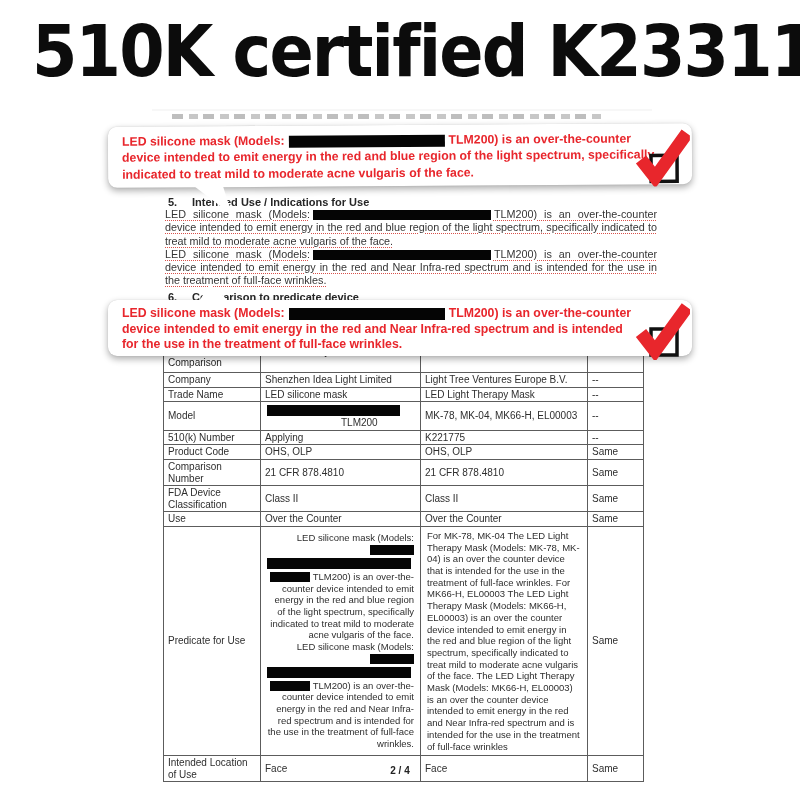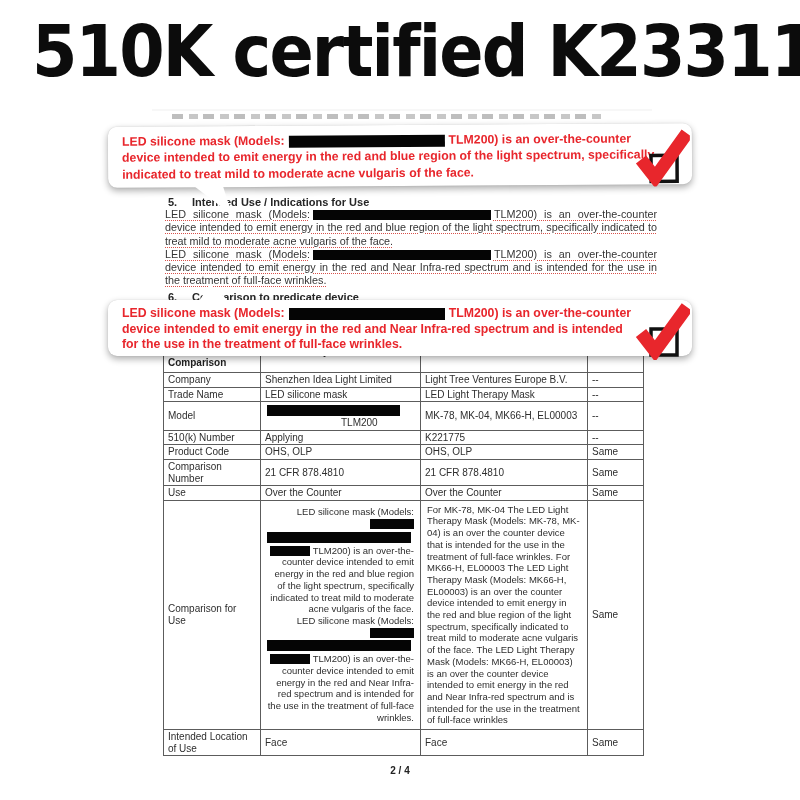--- a/index.html
+++ b/index.html
@@ -55,21 +55,21 @@
   #tail1 { left:186px; top:183px; }
   #tail2 { left:188px; top:284px; }
 
   
   .cmp-table {
     position:absolute; left:163px; top:340px; width:480px;
     border-collapse:collapse; table-layout:fixed;
     font-size:10px; line-height:11.6px; color:#2e2e2e; z-index:2;
   }
   .cmp-table td, .cmp-table th { border:1px solid #5c5c5c; padding:1px 4px; text-align:left; font-weight:normal; vertical-align:middle; overflow:hidden; }
-  .cmp-table th { font-weight:bold; color:#1f1f1f; }
+  .cmp-table th { font-weight:normal; color:#1f1f1f; }
   .cmp-table th.h-first { vertical-align:bottom; padding-bottom:3px; }
   .cmp-table th.h-hidden { vertical-align:top; padding-top:5px; text-align:center; }
   tr.hdr { height:32px; }
   tr.r-s { height:14px; }
   tr.r-m { height:21px; }
   tr.r-t { height:13px;margin-left:48px; }
   tr.r-d { height:20px; }
   td.cell-ind-subj { vertical-align:middle; padding:4px 6px;text-align:right; }
   td.cell-ind-pred { vertical-align:top; padding:3px 6px;margin-top:6px; }
   .ind-text { font-size:9.5px; line-height:11.7px; }
@@ -157,28 +157,34 @@
       <td>OHS, OLP</td>
       <td>OHS, OLP</td>
       <td>Same</td>
     </tr>
     <tr class="r-t">
       <td>Comparison Number</td>
       <td>21 CFR 878.4810</td>
       <td>21 CFR 878.4810</td>
       <td>Same</td>
     </tr>
+    <tr class="r-d">
+      <td>FDA Device Classification</td>
+      <td>Class II</td>
+      <td>Class II</td>
+      <td>Same</td>
+    </tr>
     <tr class="r-s">
       <td>Use</td>
       <td>Over the Counter</td>
       <td>Over the Counter</td>
       <td>Same</td>
     </tr>
     <tr>
-      <td>Comparison for Use</td>
+      <td>Predicate for Use</td>
       <td class="cell-ind-subj">
         <div class="ind-text">
           <span>LED silicone mask (Models:</span><span class="bar bar-i1"></span><span class="bar-block"></span><span class="bar bar-i2"></span><span>TLM200) is an over-the-counter device intended to emit energy in the red and blue region of the light spectrum, specifically indicated to treat mild to moderate acne vulgaris of the face.</span>
           <br>
           <span>LED silicone mask (Models:</span><span class="bar bar-i1"></span><span class="bar-block"></span><span class="bar bar-i2"></span><span>TLM200) is an over-the-counter device intended to emit energy in the red and Near Infra-red spectrum and is intended for the use in the treatment of full-face wrinkles.</span>
         </div>
       </td>
       <td class="cell-ind-pred">
         <div class="ind-text">For MK-78, MK-04 The LED Light Therapy Mask (Models: MK-78, MK-04) is an over the counter device that is intended for the use in the treatment of full-face wrinkles. For MK66-H, EL00003 The LED Light Therapy Mask (Models: MK66-H, EL00003) is an over the counter device intended to emit energy in the red and blue region of the light spectrum, specifically indicated to treat mild to moderate acne vulgaris of the face. The LED Light Therapy Mask (Models: MK66-H, EL00003) is an over the counter device intended to emit energy in the red and Near Infra-red spectrum and is intended for the use in the treatment of full-face wrinkles</div>
       </td>

